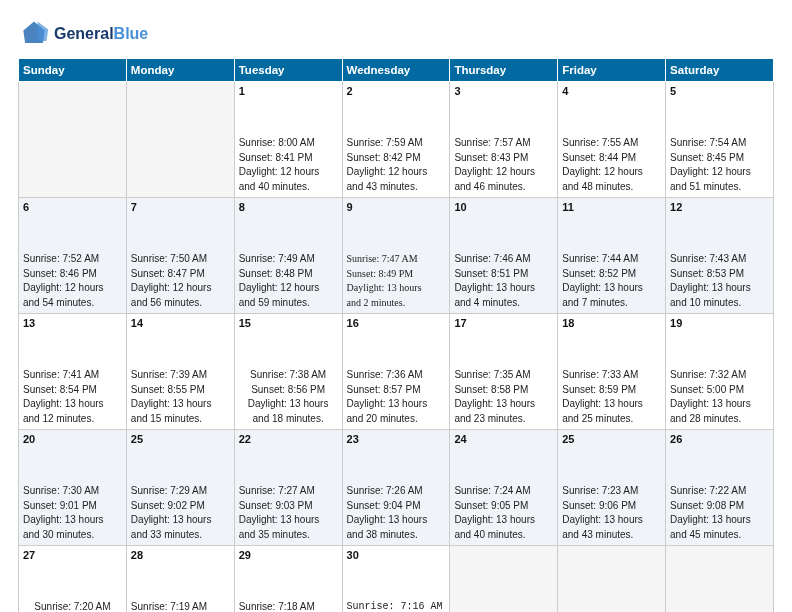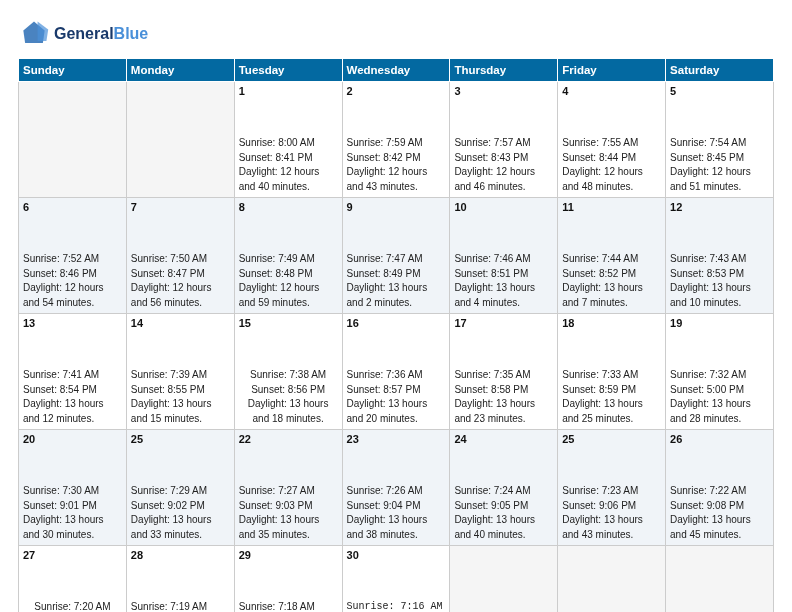--- a/index.html
+++ b/index.html
@@ -190,21 +190,21 @@
           </td>
           <td>
             <div class="day-number">8</div>
             <div class="day-info" style="white-space: pre-line;">Sunrise: 7:49 AM
 Sunset: 8:48 PM
 Daylight: 12 hours
 and 59 minutes.</div>
           </td>
           <td>
             <div class="day-number">9</div>
-            <div class="day-info" style="white-space: pre-line;">Sunrise: 7:47 AM
+            <div class="day-info" style="white-space: pre-line; font-family: Liberation Serif, serif;">Sunrise: 7:47 AM
 Sunset: 8:49 PM
 Daylight: 13 hours
 and 2 minutes.</div>
           </td>
           <td>
             <div class="day-number">10</div>
             <div class="day-info" style="white-space: pre-line;">Sunrise: 7:46 AM
 Sunset: 8:51 PM
 Daylight: 13 hours
 and 4 minutes.</div>

